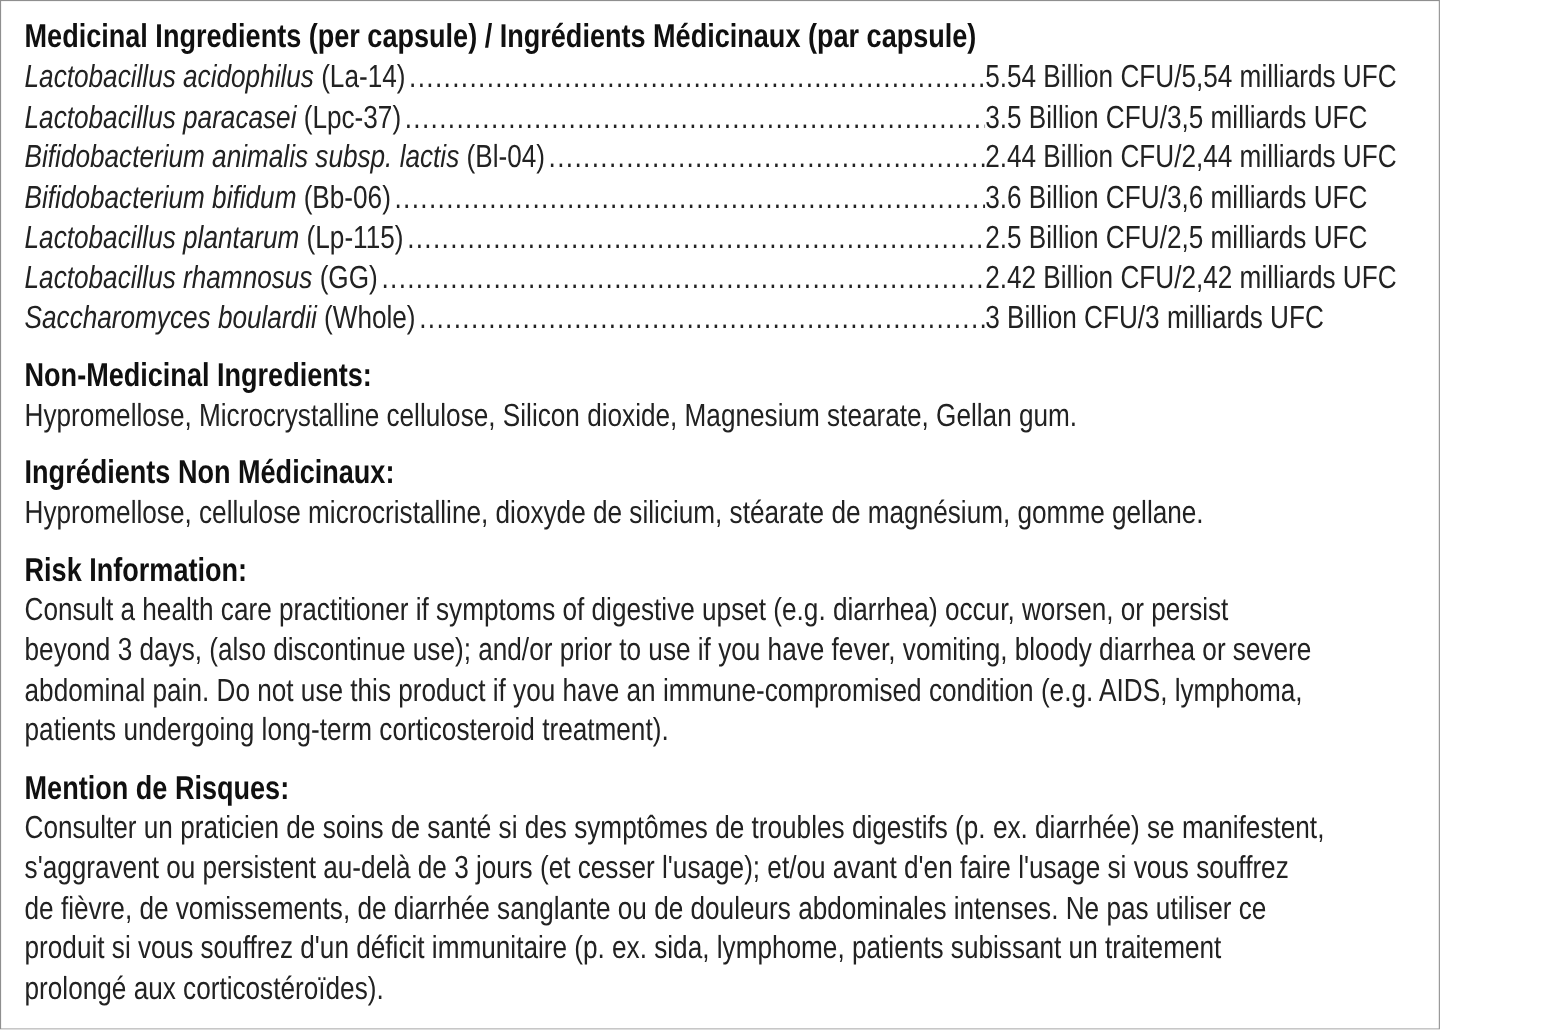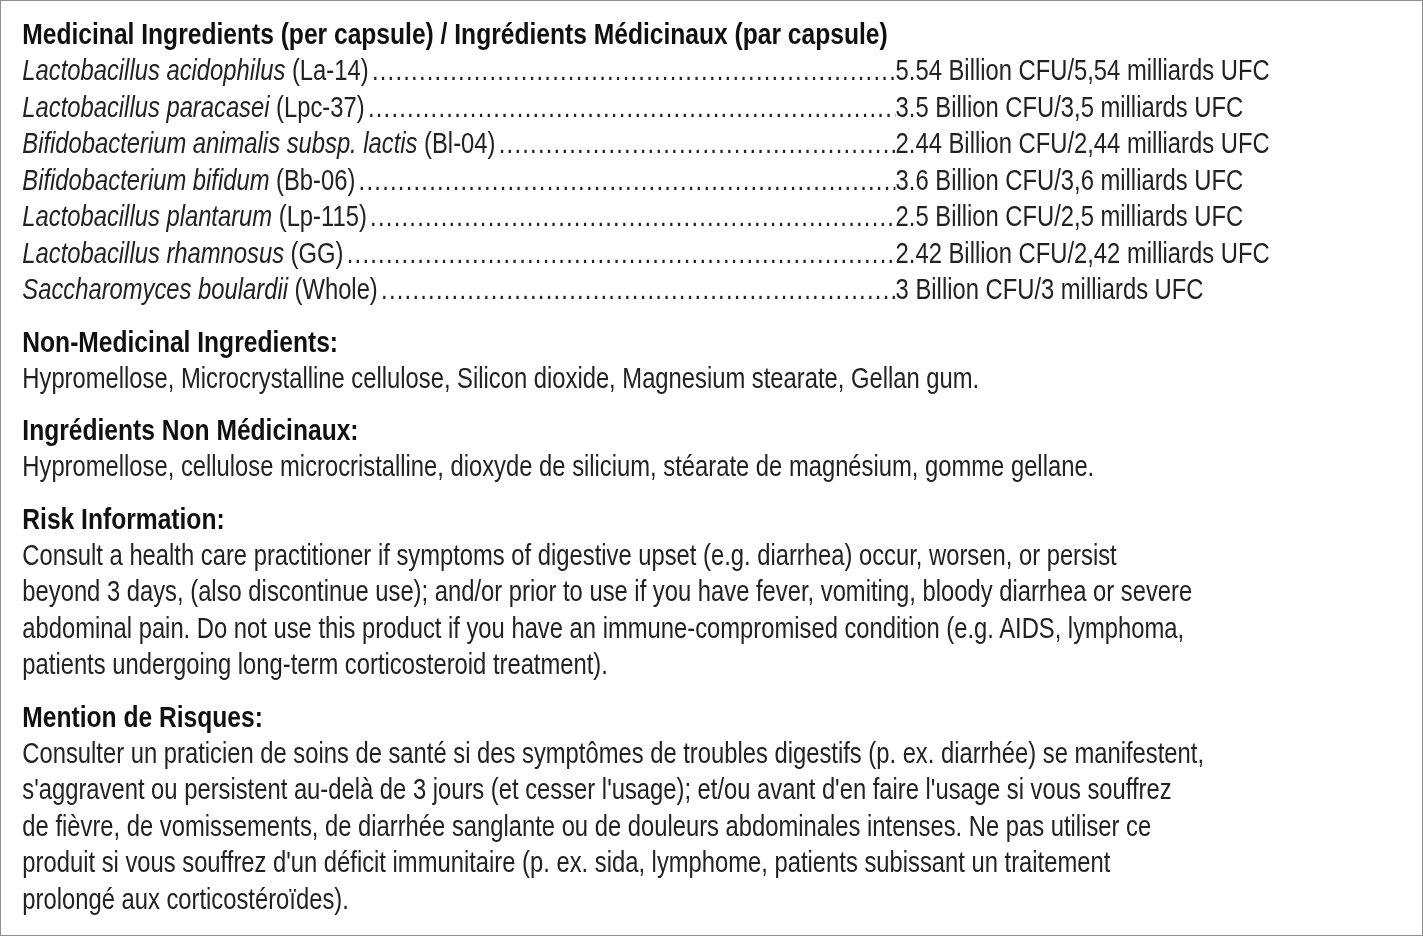--- a/index.html
+++ b/index.html
@@ -1,21 +1,21 @@
 <!DOCTYPE html>
 <html><head>
 <meta charset="utf-8">
 <style>
   html, body {
     margin: 0;
     padding: 0;
     background: #ffffff;
   }
   .page {
-    width: 1423px;
+    width: 1309px;
     height: 936px;
     box-sizing: border-box;
     overflow: hidden;
     background: #ffffff;
     border: 1px solid #8f8f8f;
   }
   .scale-wrap {
     width: 1735px;
     transform: scaleX(0.82);
     transform-origin: 0 0;

